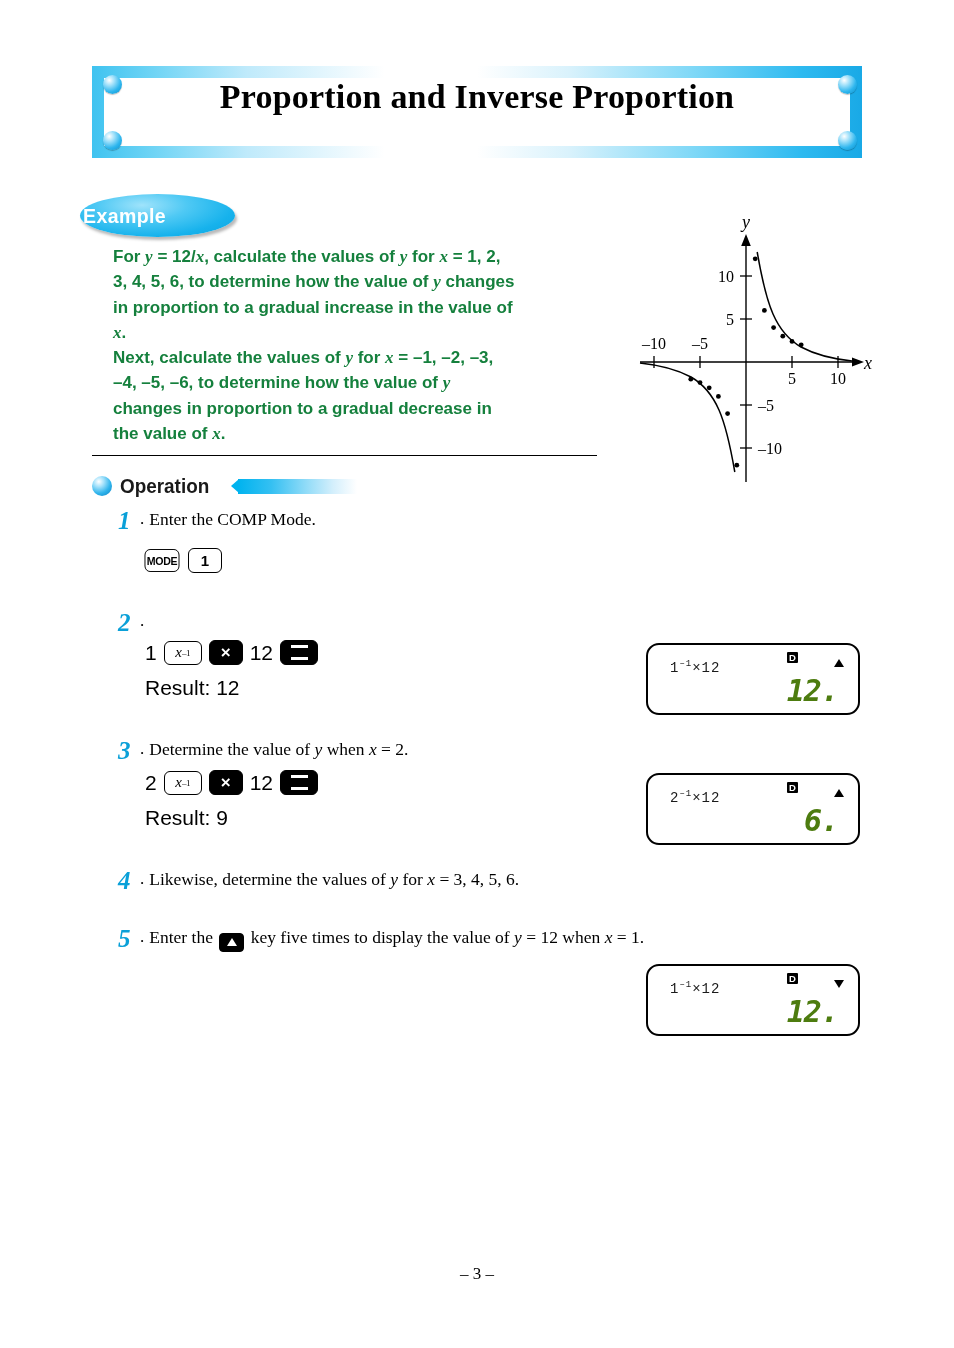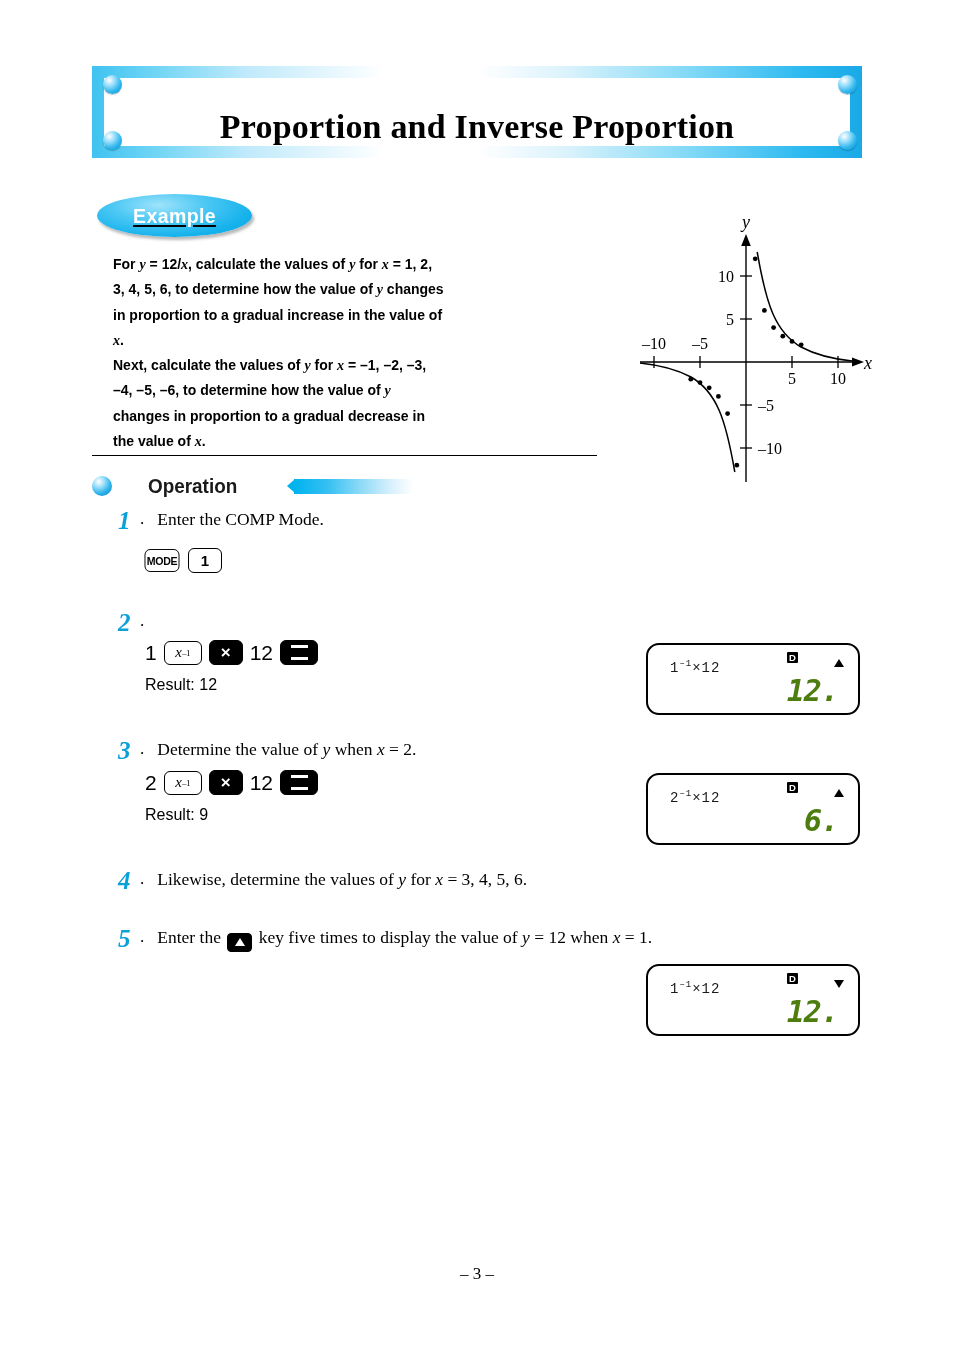--- a/index.html
+++ b/index.html
@@ -27,21 +27,21 @@
       #3fc3f0 0%, #6fd4f5 8%, #bfeafb 20%, #ffffff 38%,
       #ffffff 50%, #d9f2fc 62%, #7fd8f7 78%, #2ebaf0 92%, #19a9e6 100%);
     box-sizing: border-box;
     padding: 12px;
   }
   .title-inner {
     width: 100%;
     height: 100%;
     background: #ffffff;
     display: flex;
-    align-items: flex-end;
+    align-items: flex-start;
     justify-content: center;
   }
   .title-text {
     font-family: "Liberation Serif", serif;
     font-weight: bold;
     font-size: 34px;
     letter-spacing: 0.2px;
     color: #000000;
     white-space: nowrap;
   }
@@ -54,53 +54,51 @@
     box-shadow: 0 1px 1px rgba(0,0,0,0.25);
   }
   .cs-tl { left: 103px; top: 75px; }
   .cs-tr { left: 838px; top: 75px; }
   .cs-bl { left: 103px; top: 131px; }
   .cs-br { left: 838px; top: 131px; }
 
   
   .example-badge {
     position: absolute;
-    left: 97px;
+    left: 80px;
     top: 194px;
     width: 155px;
     height: 43px;
     border-radius: 50%;
     background: radial-gradient(ellipse at 40% 26%, #9fe3fb 0%, #4fc9f4 34%, #16b2ec 70%, #0fa2dd 100%);
     box-shadow: 2px 3px 3px rgba(0,0,0,0.28);
     display: flex;
     align-items: center;
-    justify-content: center;
-    text-decoration: underline;
+    justify-content: flex-start;
   }
   .example-text {
     font-family: "Liberation Sans", sans-serif;
     font-weight: bold;
     font-size: 21px;
     color: #ffffff;
     letter-spacing: 0.4px;
     transform: scaleX(0.93);
   }
 
   
   .problem-text {
     position: absolute;
     left: 113px;
     top: 244px;
     width: 492px;
     font-family: "Liberation Sans", sans-serif;
     font-weight: bold;
-    font-size: 14px;
+    font-size: 17px;
     line-height: 25.3px;
-    color: #000000;
-    margin-top: 8px;
+    color: #15803d;
   }
   .var {
     font-family: "Liberation Serif", serif;
     font-style: italic;
     font-weight: bold;
   }
   .hrule {
     position: absolute;
     left: 92px;
     top: 455px;
@@ -119,21 +117,20 @@
   }
 
   
   .op-header {
     position: absolute;
     left: 92px;
     top: 471px;
     display: flex;
     align-items: center;
     height: 30px;
-    gap: 28px;
   }
   .op-bullet {
     width: 20px;
     height: 20px;
     border-radius: 50%;
     background: radial-gradient(circle at 34% 28%, #ffffff 0%, #a6e2fb 26%, #2fb4ec 60%, #0b7ec0 100%);
     margin-right: 8px;
   }
   .op-label {
     font-family: "Liberation Sans", sans-serif;
@@ -194,21 +191,20 @@
     color: #000000;
     line-height: 1.35;
     margin-right: 5px;
   }
   .step-body {
     font-family: "Liberation Serif", serif;
     font-size: 17.5px;
     line-height: 1.35;
     color: #000000;
     white-space: nowrap;
-    margin-left: 8px;
   }
   .step-body .ivar {
     font-style: italic;
   }
 
   
   .keyrow {
     position: absolute;
     display: flex;
     align-items: center;
@@ -283,21 +279,21 @@
   .keytoken {
     font-family: "Liberation Sans", sans-serif;
     font-size: 21px;
     font-weight: normal;
     color: #000000;
     line-height: 1;
   }
   .result-line {
     position: absolute;
     font-family: "Liberation Sans", sans-serif;
-    font-size: 16px;
+    font-size: 21px;
     color: #000000;
     white-space: nowrap;
   }
   .key-inline-up {
     display: inline-flex;
     align-items: center;
     justify-content: center;
     width: 23px;
     height: 17px;
     background: #000000;

